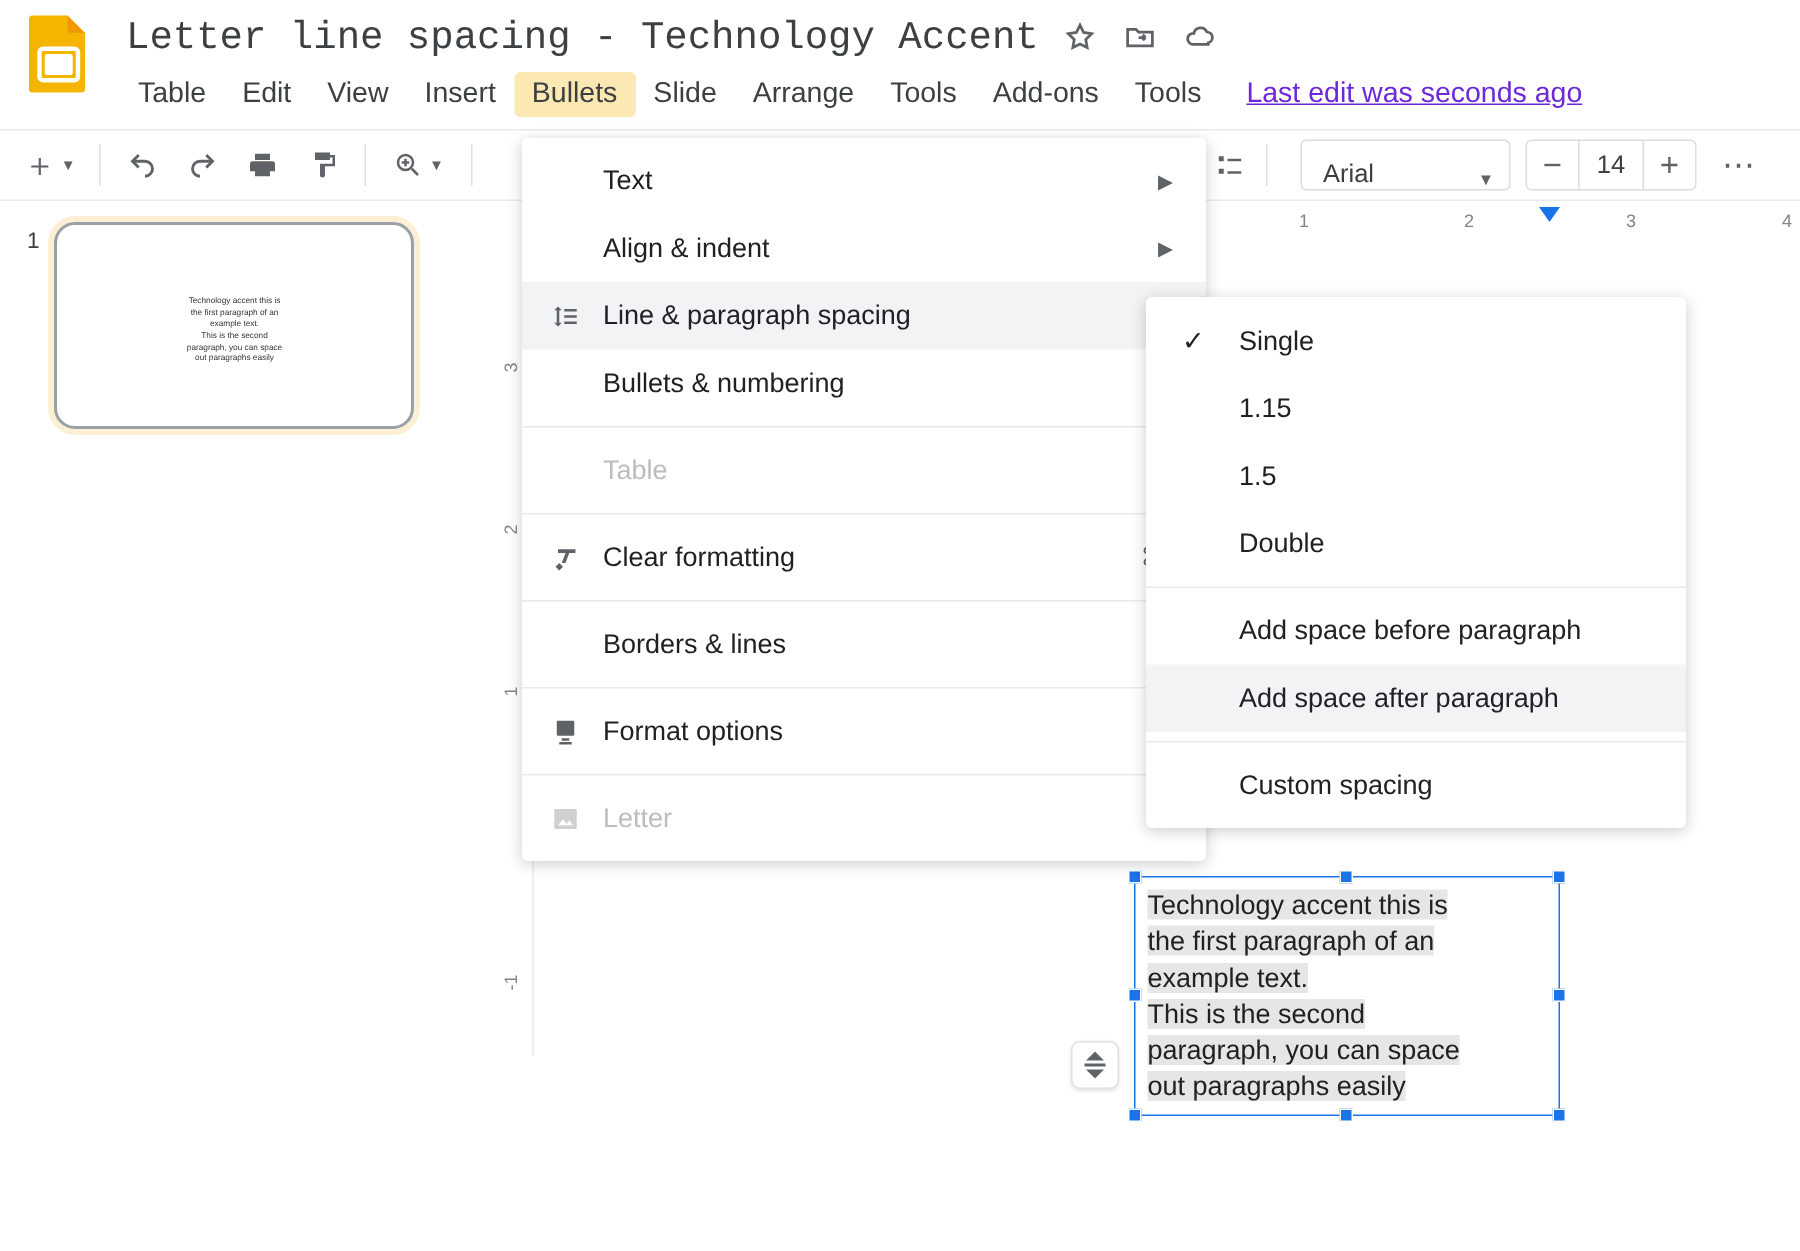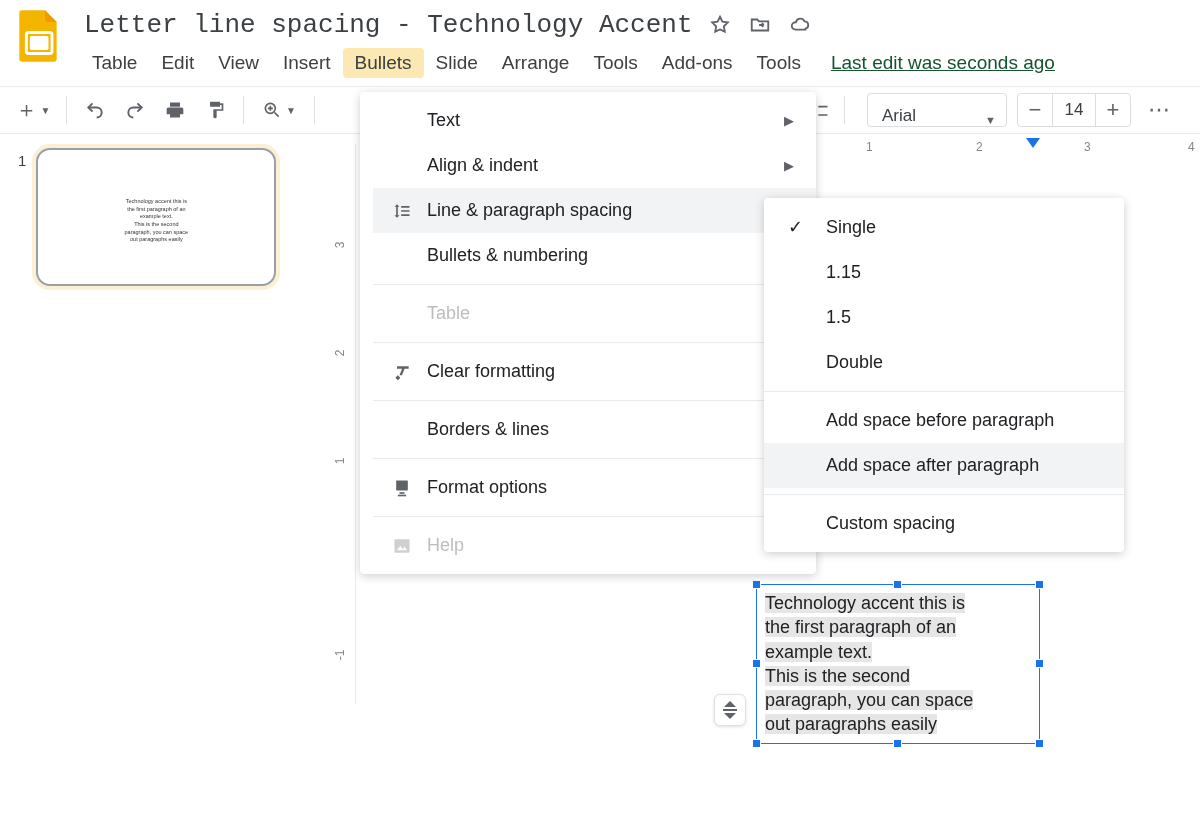--- a/index.html
+++ b/index.html
@@ -54,21 +54,21 @@
   .menubar .m {
     padding: 4px 12px;
     border-radius: 4px;
     cursor: pointer;
   }
   .menubar .m.active {
     background: #fce8b2;
   }
   .last-edit {
     margin-left: 18px;
-    color: #14532d;
+    color: #6d28d9;
     text-decoration: underline;
     font-size: 19px;
   }
   .hr { border-top: 1px solid #e8eaed; }
 
   .toolbar {
     display: flex;
     align-items: center;
     gap: 4px;
     padding: 6px 10px;
@@ -283,24 +283,23 @@
   }
   .menu .row.hover { background: #f1f3f4; }
   .menu .row.disabled { color: #bdbdbd; cursor: default;}
   .menu .row .ro-icon { width: 22px; display:inline-flex; justify-content:center; color:#5f6368; }
   .menu .row .ro-label { flex: 1; }
   .menu .row .arrow { color: #5f6368; font-size: 13px; }
   .menu .row .shortcut { color: #5f6368; font-size: 17px; }
   .menu .div { height:1px; background:#e8eaed; margin: 6px 0; }
 
   .format-menu {
-    left: 360px;
+    left: 348px;
     top: 92px;
     width: 456px;
-    padding-left: 13px;
   }
   .submenu {
     left: 764px;
     top: 198px;
     width: 360px;
   }
   .submenu .row { padding-left: 24px; }
   .submenu .check { width: 24px; color:#202124; font-size: 18px; }
 
 </style>
@@ -540,21 +539,21 @@
     <span class="ro-label">Format options</span>
   </div>
   <div class="div"></div>
   <div class="row disabled">
     <span class="ro-icon">
       <svg viewBox="0 0 24 24" width="20" height="20" fill="#d0d0d0">
           <rect x="3" y="4" width="18" height="16" rx="1"></rect>
           <path d="M6 17l4-5 3 4 2-3 3 4H6z" fill="#fff"></path>
         </svg>
     </span>
-    <span class="ro-label">Help</span>
+    <span class="ro-label">Letter</span>
     <span class="arrow" style="color:#d0d0d0;">▶</span>
   </div>
 </div>
 
 <div class="menu submenu">
   <div class="row">
     <span class="check">✓</span>
     <span class="ro-label">Single</span>
   </div>
   <div class="row">

